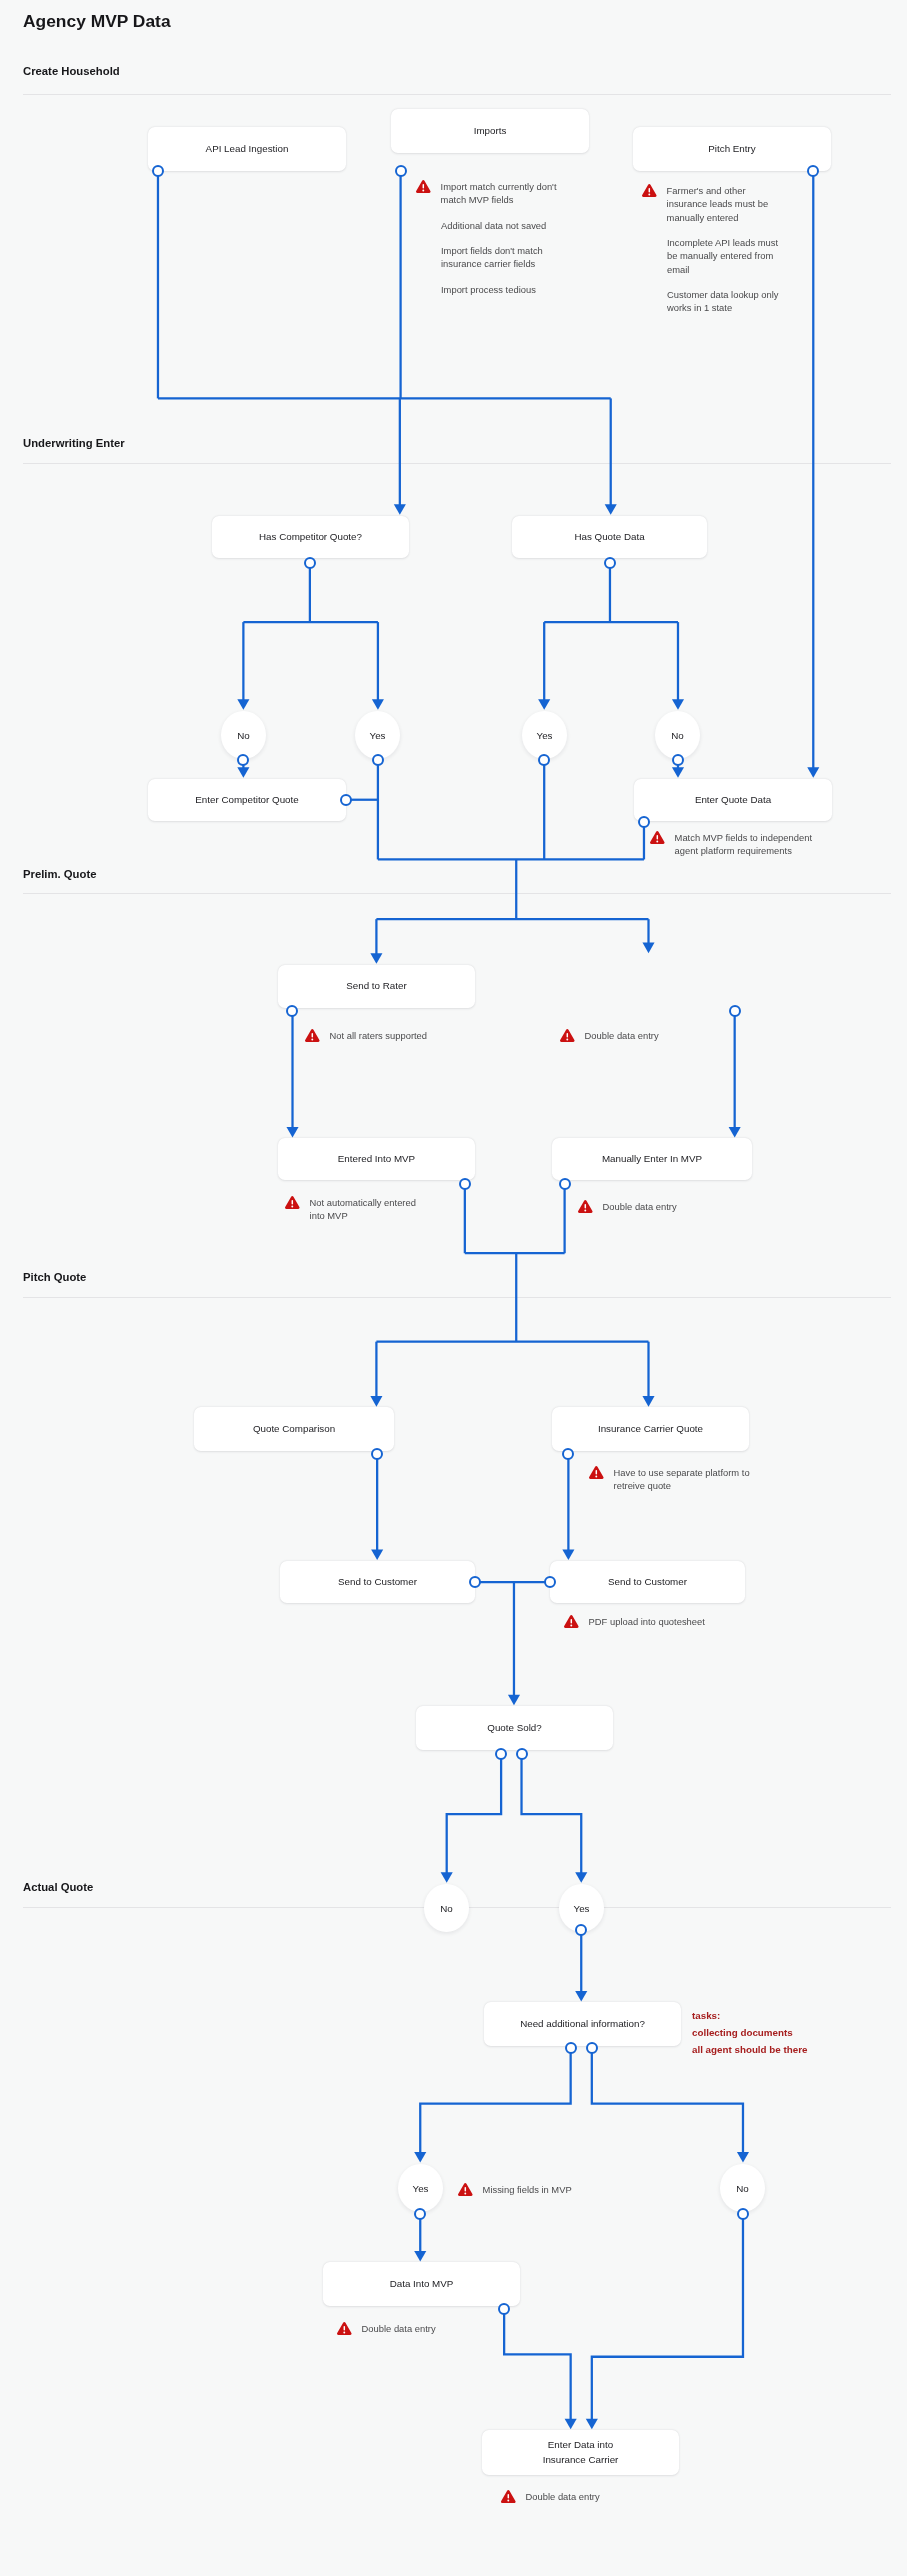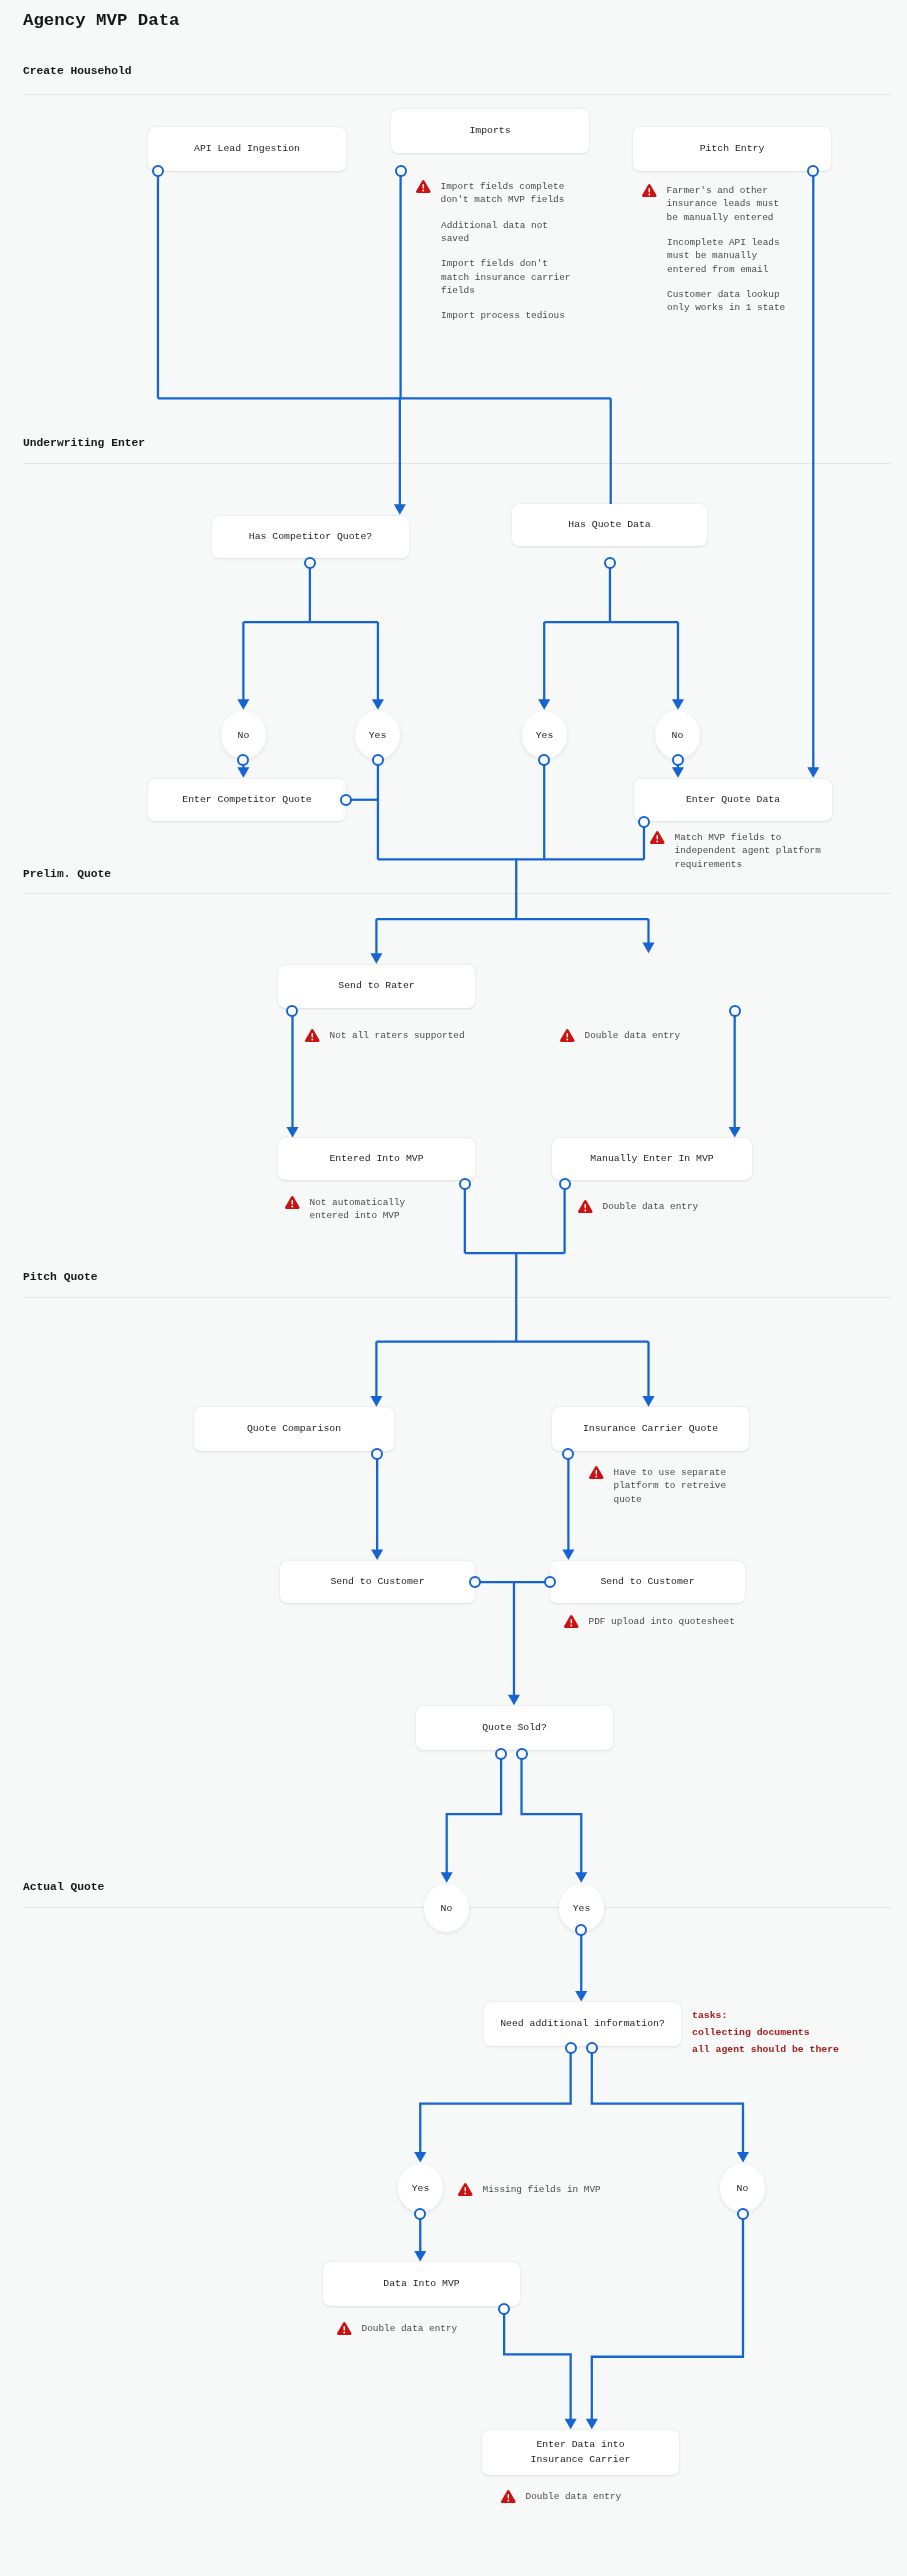--- a/index.html
+++ b/index.html
@@ -5,21 +5,21 @@
   :root{
     --connector-blue:#1564D2;
     --warning-red:#CB1111;
     --annotation-red:#A61E1E;
     --canvas-bg:#F7F8F8;
     --ink:#232327;
     --note-ink:#4A4A4C;
   }
   html,body{margin:0;padding:0;background:var(--canvas-bg);}
   #canvas{position:relative;width:907px;height:2576px;background:var(--canvas-bg);
-    font-family:Liberation Mono, monospace;overflow:hidden;}
+    font-family:Liberation Sans, sans-serif;overflow:hidden;}
   .page-title{position:absolute;left:23px;top:10.6px;font-size:17.4px;font-weight:700;color:#17171A;}
   .section-label{position:absolute;left:23px;font-size:11.3px;font-weight:700;color:#17171A;}
   .divider{position:absolute;left:23px;width:868px;height:0.8px;background:#E4E4E6;}
   #wires{position:absolute;left:0;top:0;pointer-events:none;}
   #wires path{fill:none;stroke:var(--connector-blue);stroke-width:3;}
   #wires polygon{fill:var(--connector-blue);}
   .node{position:absolute;background:#fff;border-radius:6.8px;
     box-shadow:0 0.8px 2.3px rgba(20,20,40,.10),0 0 1.5px rgba(20,20,40,.06);
     display:flex;flex-direction:column;align-items:center;justify-content:center;
     font-size:9.8px;color:var(--ink);text-align:center;line-height:1.45;z-index:3;}
@@ -142,21 +142,21 @@
   <div class="node" style="left:391px;top:109px;width:198px;height:44px">
       <span>Imports</span>
     </div>
   <div class="node" style="left:633px;top:127px;width:198px;height:44px">
       <span>Pitch Entry</span>
     </div>
 
   <div class="node" style="left:212px;top:516px;width:197px;height:42px">
       <span>Has Competitor Quote?</span>
     </div>
-  <div class="node" style="left:512px;top:504px;width:195px;height:42px">
+  <div class="node" style="left:512px;top:516px;width:195px;height:42px">
       <span>Has Quote Data</span>
     </div>
 
   <div class="ellipse" style="left:221px;top:711px">
       <span>No</span>
     </div>
   <div class="ellipse" style="left:355px;top:711px">
       <span>Yes</span>
     </div>
   <div class="ellipse" style="left:522px;top:711px">
@@ -226,21 +226,21 @@
   </div>
 
 
   <div class="note" style="left:415px;top:180px;width:163px">
     <div class="nrow">
         <svg class="warn" viewBox="0 0 24 22">
           <path class="tri" d="M10.3 2.6 1.6 17.6c-.8 1.3.2 3 1.7 3h17.4c1.5 0 2.5-1.7 1.7-3L13.7 2.6c-.8-1.3-2.6-1.3-3.4 0Z"></path>
           <rect x="10.9" y="7.5" width="2.2" height="6.5" rx="1.1" fill="#fff"></rect>
           <circle cx="12" cy="16.8" r="1.4" fill="#fff"></circle>
         </svg>
-        <p style="width:136px">Import fields complete don't match MVP fields</p>
+        <p style="width:136px">Import match currently don't match MVP fields</p>
       </div>
     <p class="cont" style="width:136px">Additional data not saved</p>
     <p class="cont" style="width:136px">Import fields don't match insurance carrier fields</p>
     <p class="cont" style="width:136px">Import process tedious</p>
   </div>
 
   <div class="note" style="left:641px;top:184px;width:151px">
     <div class="nrow">
         <svg class="warn" viewBox="0 0 24 22">
           <path class="tri" d="M10.3 2.6 1.6 17.6c-.8 1.3.2 3 1.7 3h17.4c1.5 0 2.5-1.7 1.7-3L13.7 2.6c-.8-1.3-2.6-1.3-3.4 0Z"></path>

